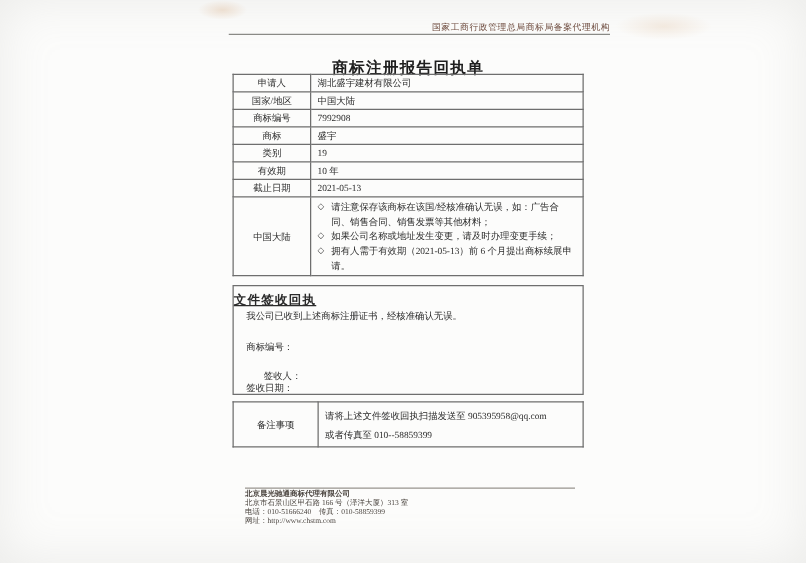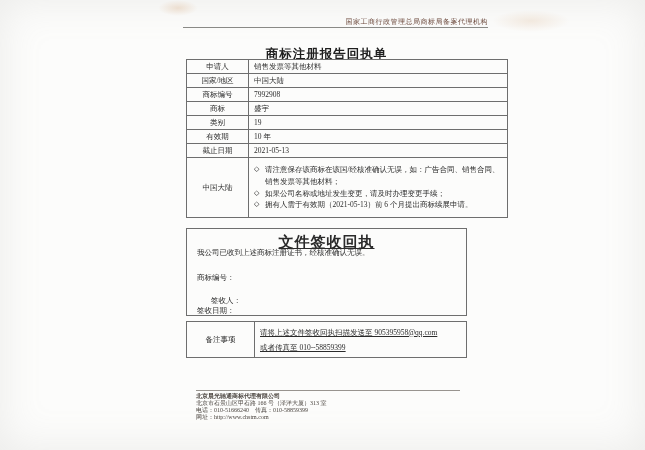--- a/index.html
+++ b/index.html
@@ -19,51 +19,51 @@
     text-align:right;font-size:7px;letter-spacing:.5px;color:#6d4a3d;
     white-space:nowrap;
   }
   .header-rule{position:absolute;top:27px;left:183px;width:305px;border-top:1px solid #8a8a86;}
   .doc-title{
     position:absolute;top:46px;left:186px;width:281px;
     text-align:center;font-size:12.5px;font-weight:bold;letter-spacing:1px;color:#1f1f1f;
   }
 
   table{border-collapse:collapse;}
-  .info-table{position:absolute;left:186px;top:59px;width:322px;table-layout:fixed;}
+  .info-table{position:absolute;left:186px;top:59px;width:281px;table-layout:fixed;}
   .info-table td{
     border:1px solid #6e6e6e;font-size:7.5px;line-height:1.2;
     padding:1px 5px;color:#2b2b2b;
   }
   .info-table td.lbl{width:57px;text-align:center;padding:1px 2px;}
   .info-table tr.datarow{height:14px;}
   .info-table tr.notesrow{height:60px;}
   .notes-list{margin:0;padding:1px 0;}
   .note-item{display:flex;line-height:1.55;}
   .note-item .bullet{flex:0 0 11px;font-size:7px;}
   .note-item .txt{flex:1;}
 
   .receipt-box{
     position:absolute;left:186px;top:228px;width:281px;height:88px;
     border:1px solid #6e6e6e;box-sizing:border-box;font-size:7.5px;
   }
   .receipt-title{
-    position:absolute;top:4px;left:0;width:100%;text-align:center;
-    font-weight:bold;font-size:15px;letter-spacing:1px;text-decoration:underline;
+    position:absolute;top:4px;left:0;width:100%;
+    font-weight:bold;font-size:10px;letter-spacing:1px;text-decoration:underline;
   }
   .receipt-statement{position:absolute;top:19px;left:10px;right:8px;}
   .seal-label{position:absolute;top:44px;left:10px;}
   .signer-label{position:absolute;top:67px;left:24px;}
   .sign-date-label{position:absolute;top:77px;left:10px;}
 
   .remark-table{position:absolute;left:186px;top:321px;width:281px;table-layout:fixed;}
   .remark-table td{border:1px solid #6e6e6e;font-size:7.5px;padding:2px 5px;color:#2b2b2b;}
   .remark-table td.lbl{width:57px;text-align:center;}
   .remark-table tr{height:36px;}
-  .remark-line{line-height:15px;text-decoration:underline;}
+  .remark-line{line-height:15px;}
 
   .footer{
     position:absolute;left:196px;top:390px;width:264px;
     border-top:1px solid #98948f;padding-top:2px;
     font-size:6px;line-height:7px;color:#4a443f;
   }
   .footer .co{font-weight:bold;}
 </style>
 </head>
 <body>
@@ -73,21 +73,21 @@
 <div class="smudge s2"></div>
 
 <div class="agency-note">国家工商行政管理总局商标局备案代理机构</div>
 <div class="header-rule"></div>
 <div class="doc-title">商标注册报告回执单</div>
 
 <table class="info-table">
   <tbody>
     <tr class="datarow">
       <td class="lbl">申请人</td>
-      <td>销售发票等其他材料</td>
+      <td>湖北盛宇建材有限公司</td>
     </tr>
     <tr class="datarow">
       <td class="lbl">国家/地区</td>
       <td>中国大陆</td>
     </tr>
     <tr class="datarow">
       <td class="lbl">商标编号</td>
       <td>7992908</td>
     </tr>
     <tr class="datarow">

